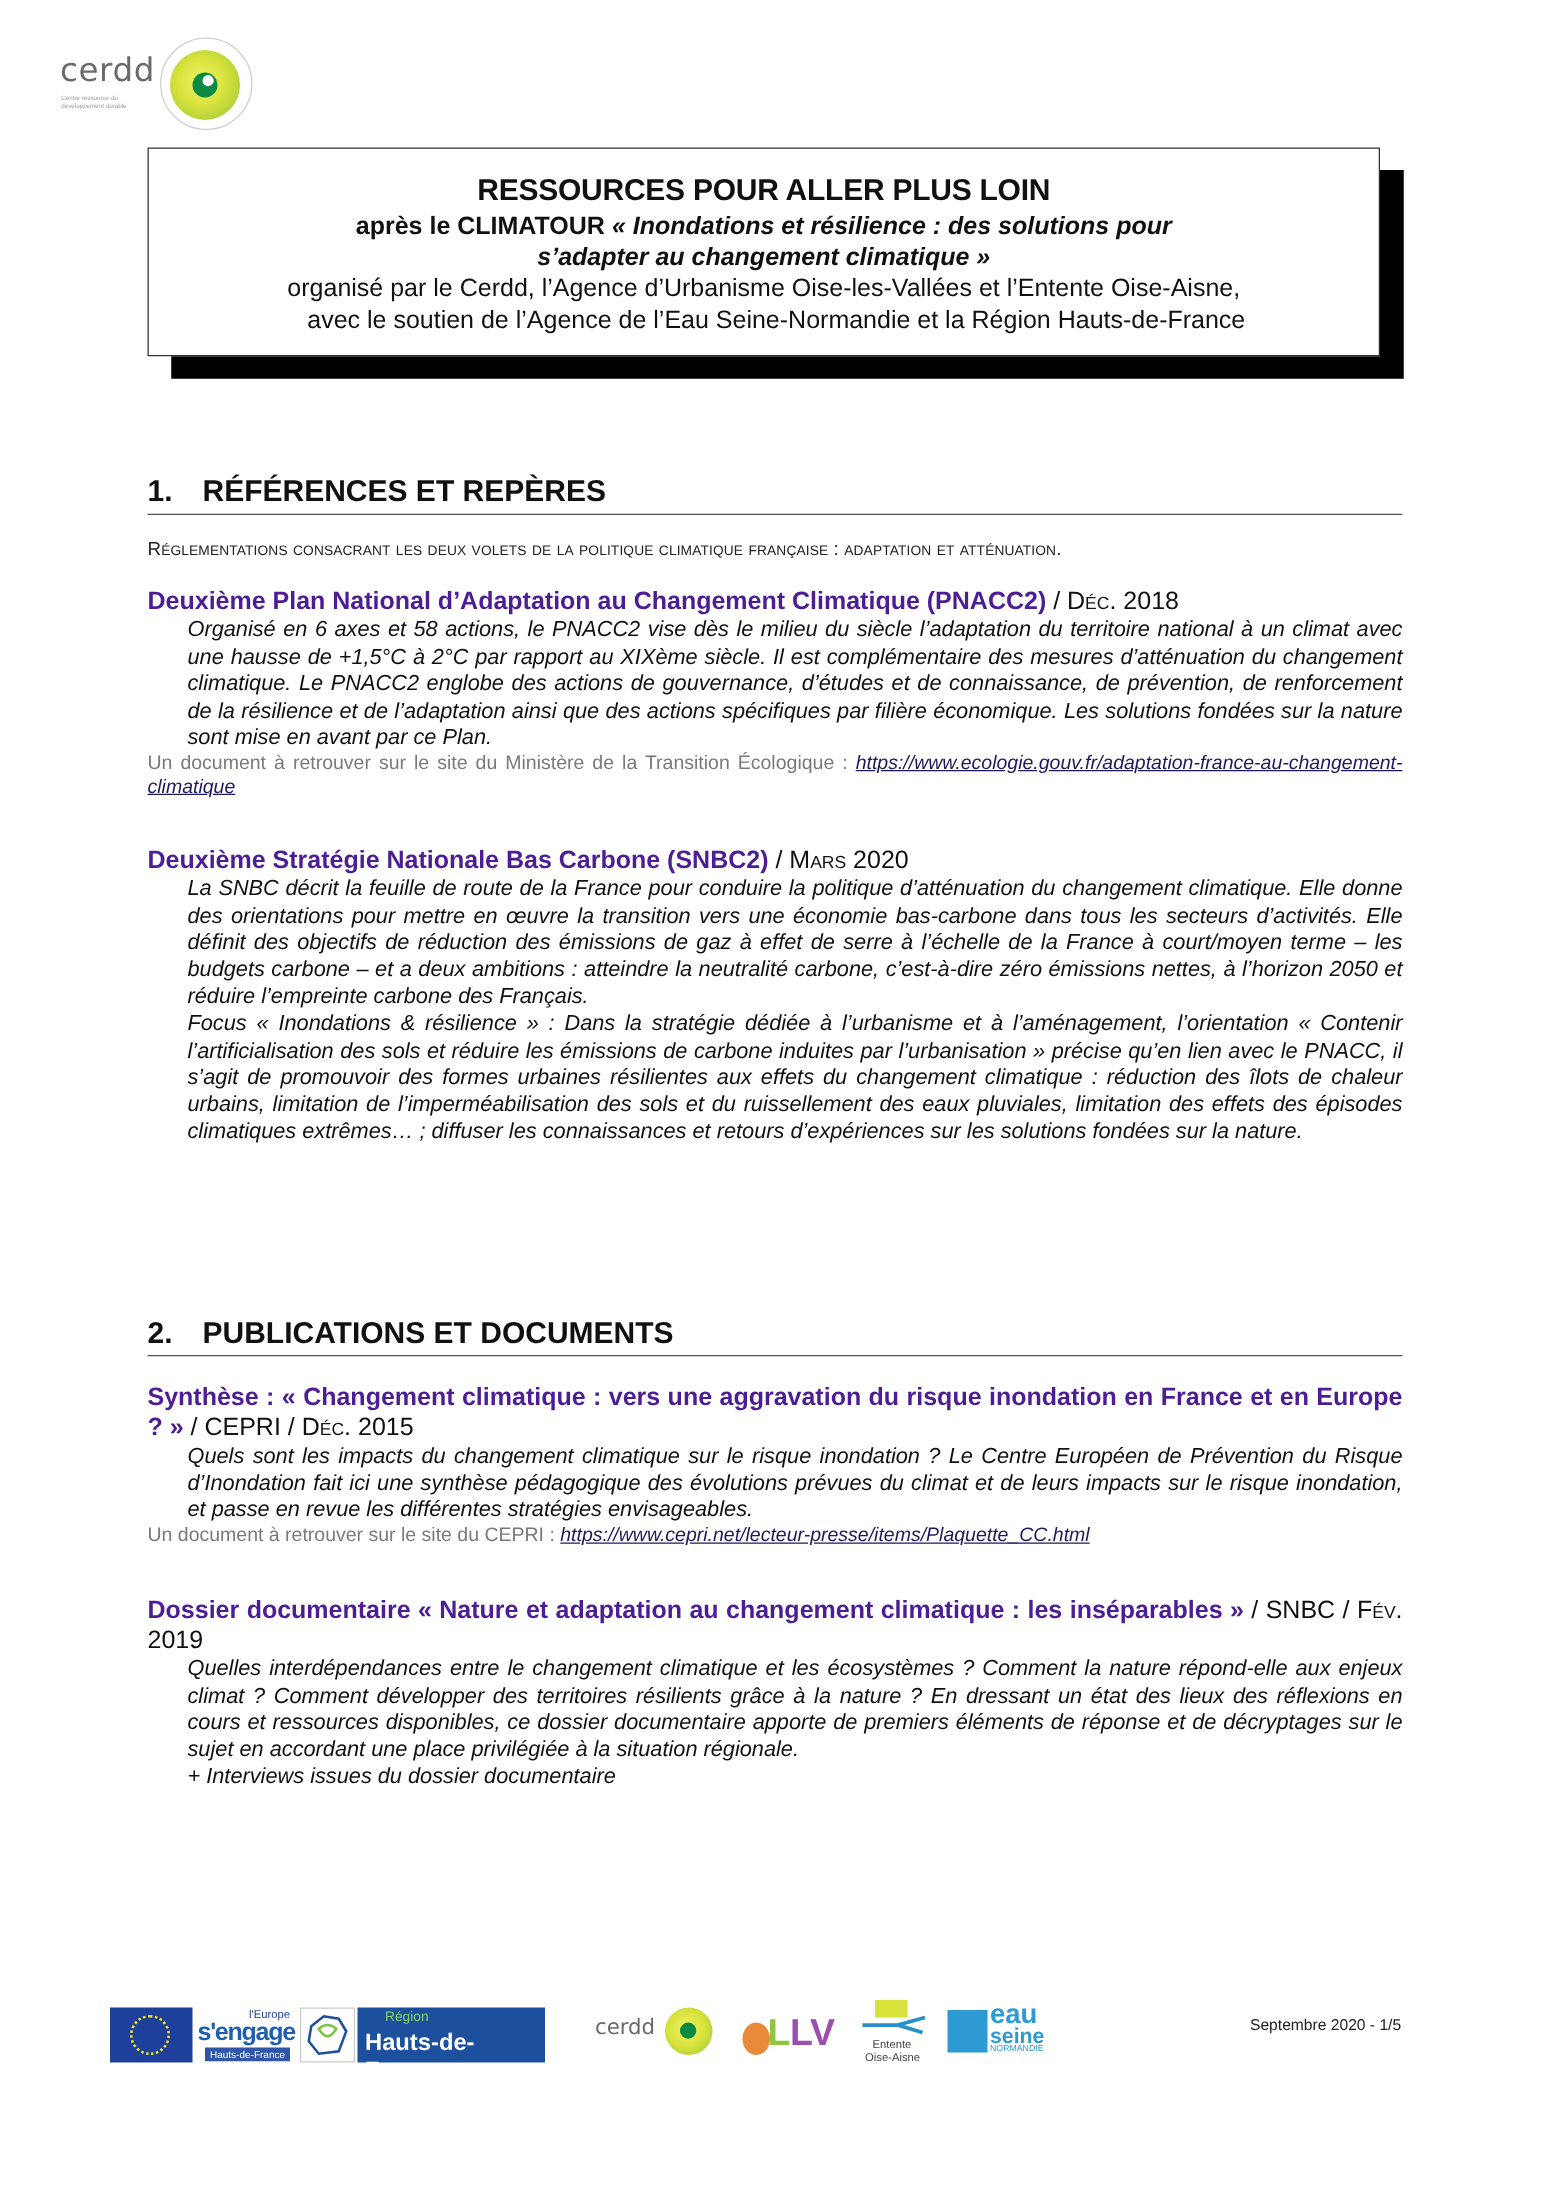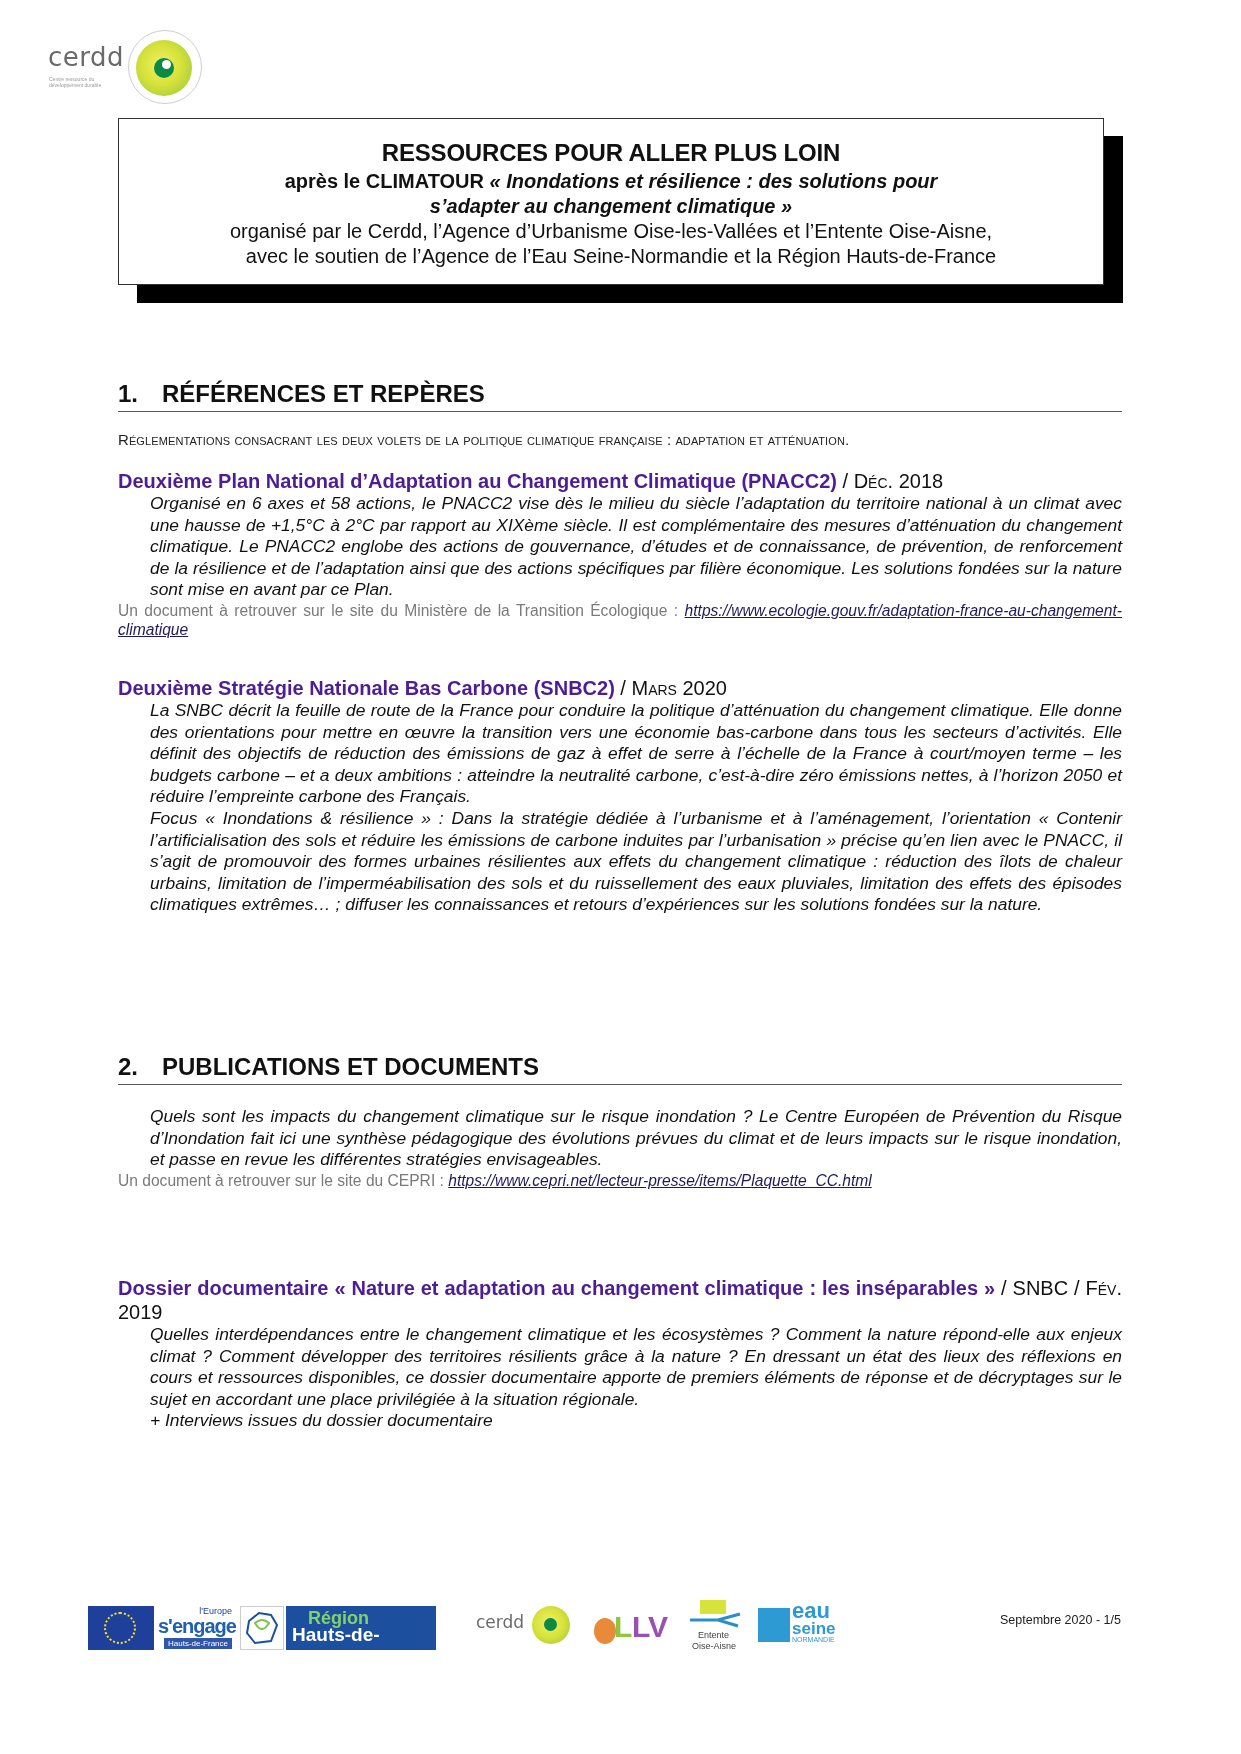--- a/index.html
+++ b/index.html
@@ -41,21 +41,21 @@
   .esrc { font-size:15.6px; line-height:19.5px; color:#7a7a7a; text-align:justify; }
   .esrc a { color:#1e1a5e; font-style:italic; text-decoration:underline; }
   .eu-flag { left:88px; top:1606px; width:66px; height:44px; background:#1e3f9a; }
   .eu-stars { position:absolute; left:16px; top:6px; width:32px; height:32px; border-radius:50%; border:2px dotted #f5e12a; box-sizing:border-box; }
   .engage { left:158px; top:1606px; width:76px; height:44px; }
   .engage-top { position:absolute; right:2px; top:0; font-size:9px; color:#1e3f9a;margin-left:39px; }
   .engage-mid { position:absolute; left:0; top:9px; font-size:20px; font-weight:bold; color:#1e5fb0; letter-spacing:-1px; }
   .engage-bot { position:absolute; left:6px; top:32px; width:68px; height:11px; background:#2f56a8; color:#fff; font-size:8px; text-align:center; line-height:11px; }
   .hdf-icon { left:240px; top:1606px; width:44px; height:44px; border:1px solid #ccc; box-sizing:border-box; }
   .hdf { left:286px; top:1606px; width:150px; height:44px; background:#1d4f9f; color:#fff; }
-  .hdf-r { position:absolute; left:6px; top:2px; font-size:18px; color:#7fd36a; font-weight:bold;padding-left:16px; }
+  .hdf-r { position:absolute; left:6px; top:2px; font-size:11px; color:#7fd36a; font-weight:normal;padding-left:16px; }
   .hdf-n { position:absolute; left:6px; top:18px; font-size:19px; font-weight:bold; }
 
   .cerdd-sm { left:476px; top:1604px; width:96px; height:46px; }
   .olv { left:592px; top:1604px; width:70px; height:50px; }
   .entente { left:688px; top:1600px; width:56px; height:56px; }
   .eau { left:758px; top:1604px; width:86px; height:44px; }
   .footer-date { left:1000px; top:1613px; font-size:12.5px; color:#222; }
 </style>
 </head>
 <body>
@@ -101,20 +101,23 @@
   </div>
   <div class="edesc">La SNBC décrit la feuille de route de la France pour conduire la politique d’atténuation du changement climatique. Elle donne des orientations pour mettre en œuvre la transition vers une économie bas-carbone dans tous les secteurs d’activités. Elle définit des objectifs de réduction des émissions de gaz à effet de serre à l’échelle de la France à court/moyen terme – les budgets carbone – et a deux ambitions : atteindre la neutralité carbone, c’est-à-dire zéro émissions nettes, à l’horizon 2050 et réduire l’empreinte carbone des Français.</div>
   <div class="edesc">Focus « Inondations &amp; résilience » : Dans la stratégie dédiée à l’urbanisme et à l’aménagement, l’orientation « Contenir l’artificialisation des sols et réduire les émissions de carbone induites par l’urbanisation » précise qu’en lien avec le PNACC, il s’agit de promouvoir des formes urbaines résilientes aux effets du changement climatique : réduction des îlots de chaleur urbains, limitation de l’imperméabilisation des sols et du ruissellement des eaux pluviales, limitation des effets des épisodes climatiques extrêmes… ; diffuser les connaissances et retours d’expériences sur les solutions fondées sur la nature.</div>
 </div>
 
 <div class="abs sec-title" style="top:1053px;">
   <span class="num">2.</span><span>PUBLICATIONS ET DOCUMENTS</span>
 </div>
 
 <div class="abs entry" style="top:1106px;">
+  <div class="etitle">
+    <span class="purple">Synthèse : « Changement climatique : vers une aggravation du risque inondation en France et en Europe ? »</span><span class="meta"> / CEPRI / </span><span class="meta sc">Déc.</span><span class="meta"> 2015</span>
+  </div>
   <div class="edesc">Quels sont les impacts du changement climatique sur le risque inondation ? Le Centre Européen de Prévention du Risque d’Inondation fait ici une synthèse pédagogique des évolutions prévues du climat et de leurs impacts sur le risque inondation, et passe en revue les différentes stratégies envisageables.</div>
   <div class="esrc">
     <span>Un document à retrouver sur le site du CEPRI : </span><a>https://www.cepri.net/lecteur-presse/items/Plaquette_CC.html</a>
   </div>
 </div>
 
 <div class="abs entry" style="top:1276px;">
   <div class="etitle">
     <span class="purple">Dossier documentaire « Nature et adaptation au changement climatique : les inséparables »</span><span class="meta"> / SNBC / </span><span class="meta sc">Fév.</span><span class="meta"> 2019</span>
   </div>

